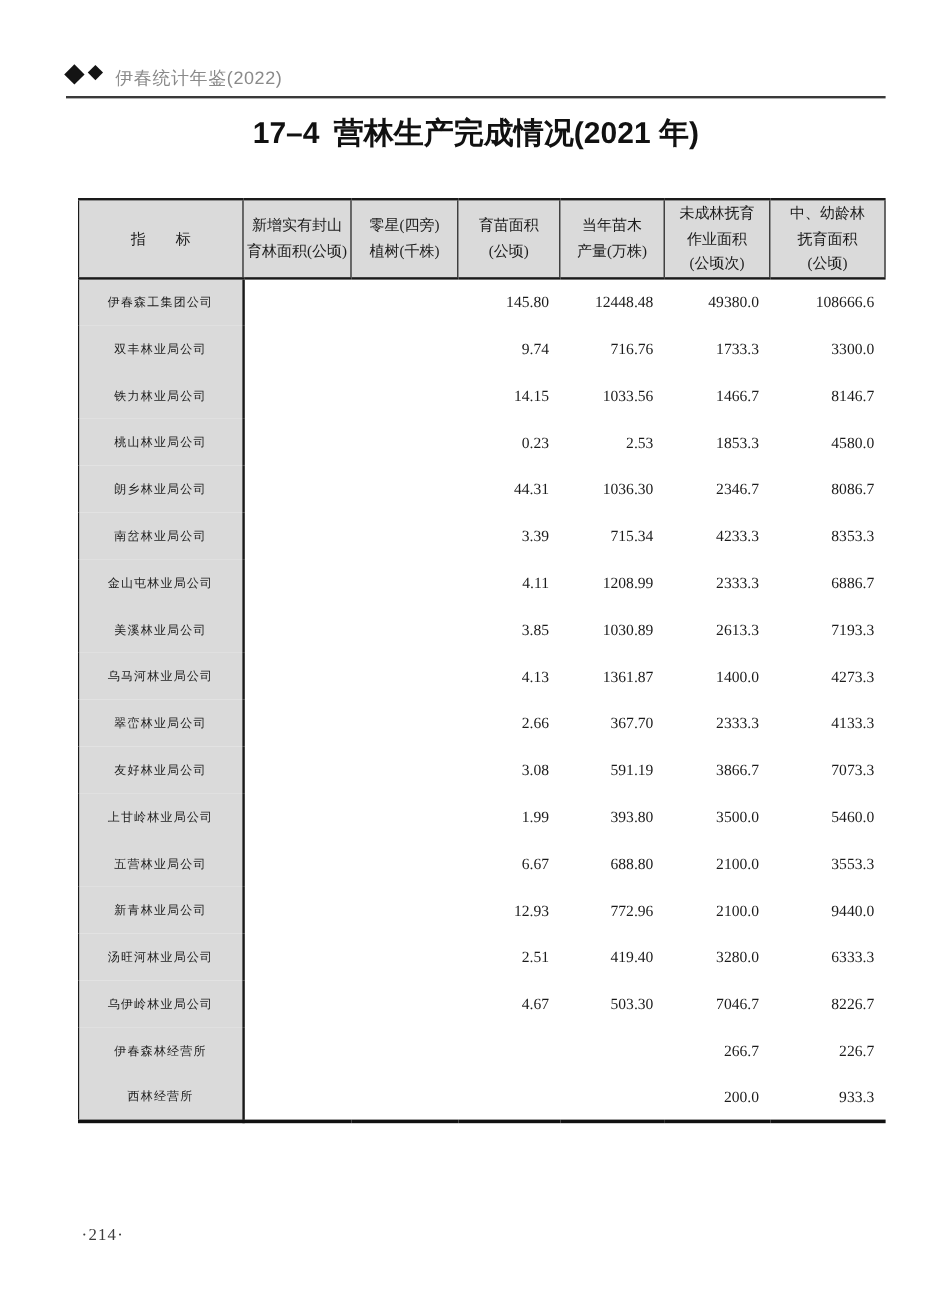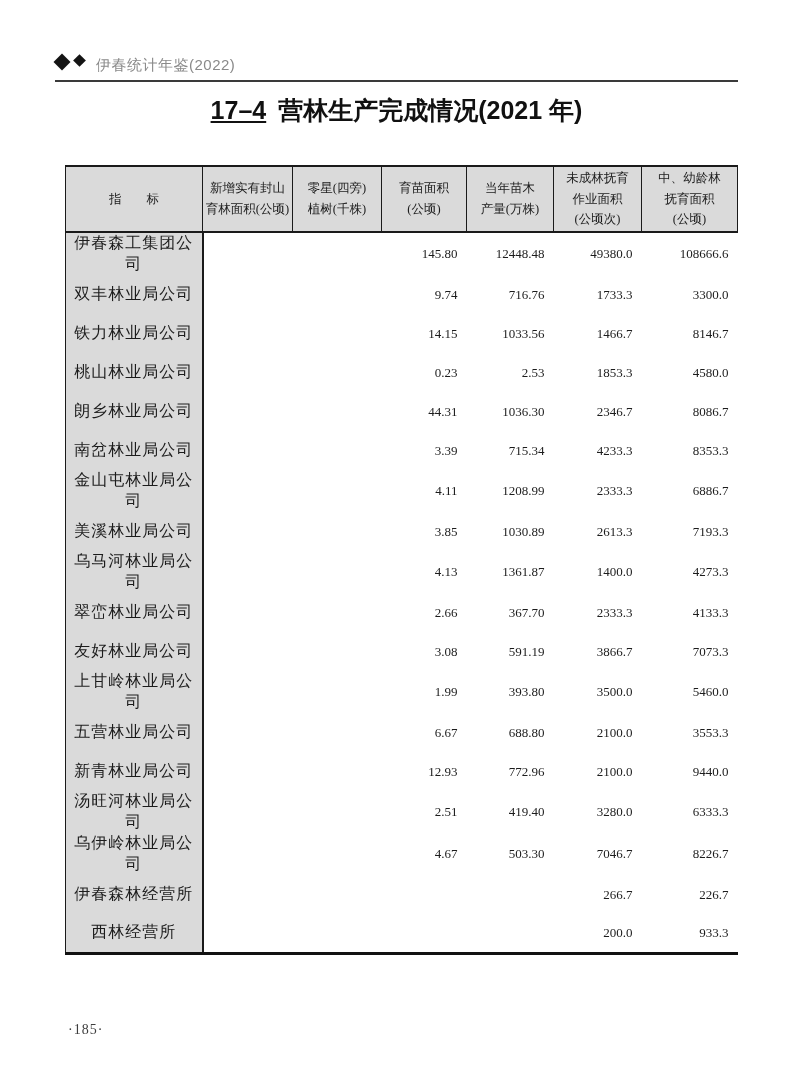--- a/index.html
+++ b/index.html
@@ -30,21 +30,21 @@
     width:683px; height:2px; background:#3a3a3a;
   }
 
   
   .title {
     position:absolute; top:94px; left:0; width:100%;
     text-align:center;
     font-family:"Liberation Sans","DejaVu Sans",sans-serif;
     font-weight:bold; font-size:25px; color:#111;
   }
-  .title .no { margin-right:12px;text-decoration:underline; }
+  .title .no { margin-right:12px; }
 
   
   table.stat {
     position:absolute; top:165px; left:65px;
     width:672px; table-layout:fixed;
     border-collapse:collapse;
     border-bottom:3px solid #111;
     font-size:13px;
   }
   thead tr { height:66px; }
@@ -58,21 +58,21 @@
     white-space:pre-line;
     border-bottom:2px solid #1a1a1a;
   }
   tbody tr { height:39px; }
   tbody th.row-label {
     background:#dadada;
     border-left:1px solid #1a1a1a;
     border-right:2px solid #1a1a1a;
     font-weight:normal;
     text-align:center; vertical-align:middle;
-    font-size:16px; letter-spacing:1px;
+    font-size:10px; letter-spacing:1px;
   }
   tbody td.num {
     text-align:right; vertical-align:middle;
     padding-right:9px;
     font-size:13px;
   }
 
   
   .folio {
     position:absolute; top:1022px; left:68px;
@@ -283,15 +283,15 @@
           <td class="num"></td>
           <td class="num"></td>
           <td class="num"></td>
           <td class="num"></td>
           <td class="num">200.0</td>
           <td class="num">933.3</td>
         </tr>
       </tbody>
   </table>
 
-  <div class="folio">·185·</div>
+  <div class="folio">·214·</div>
 
 </div>
 
 </body></html>

